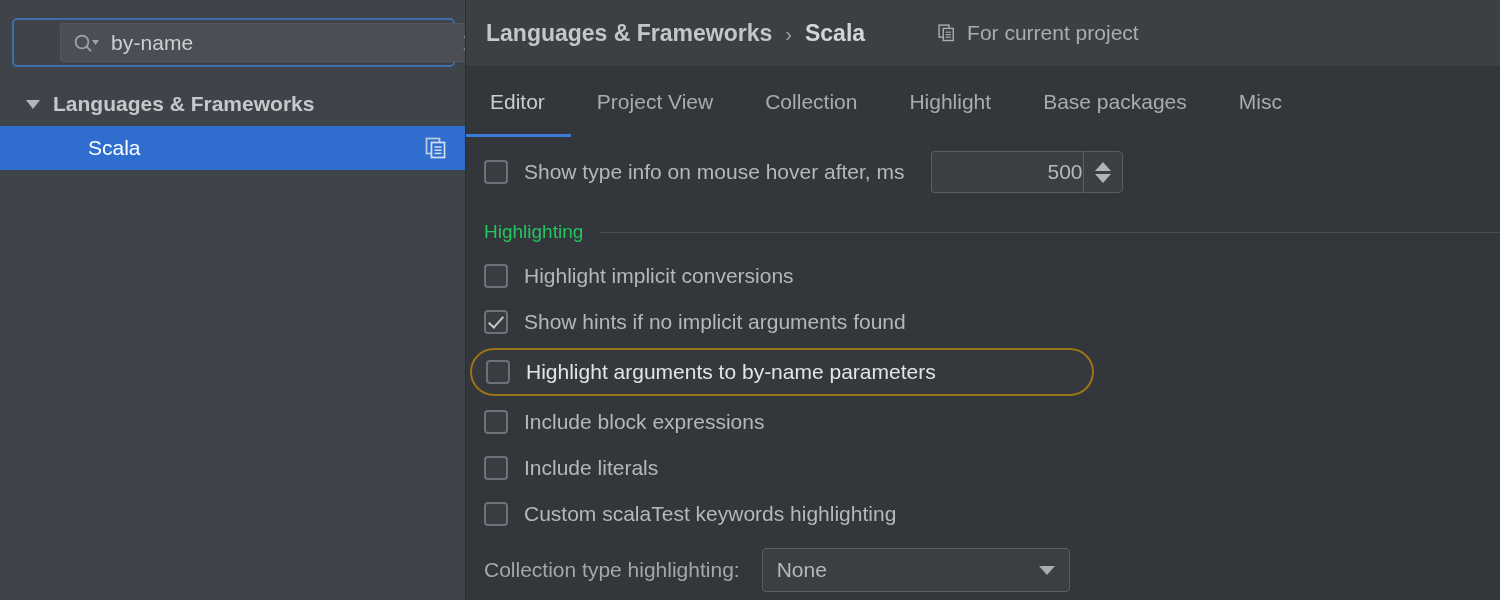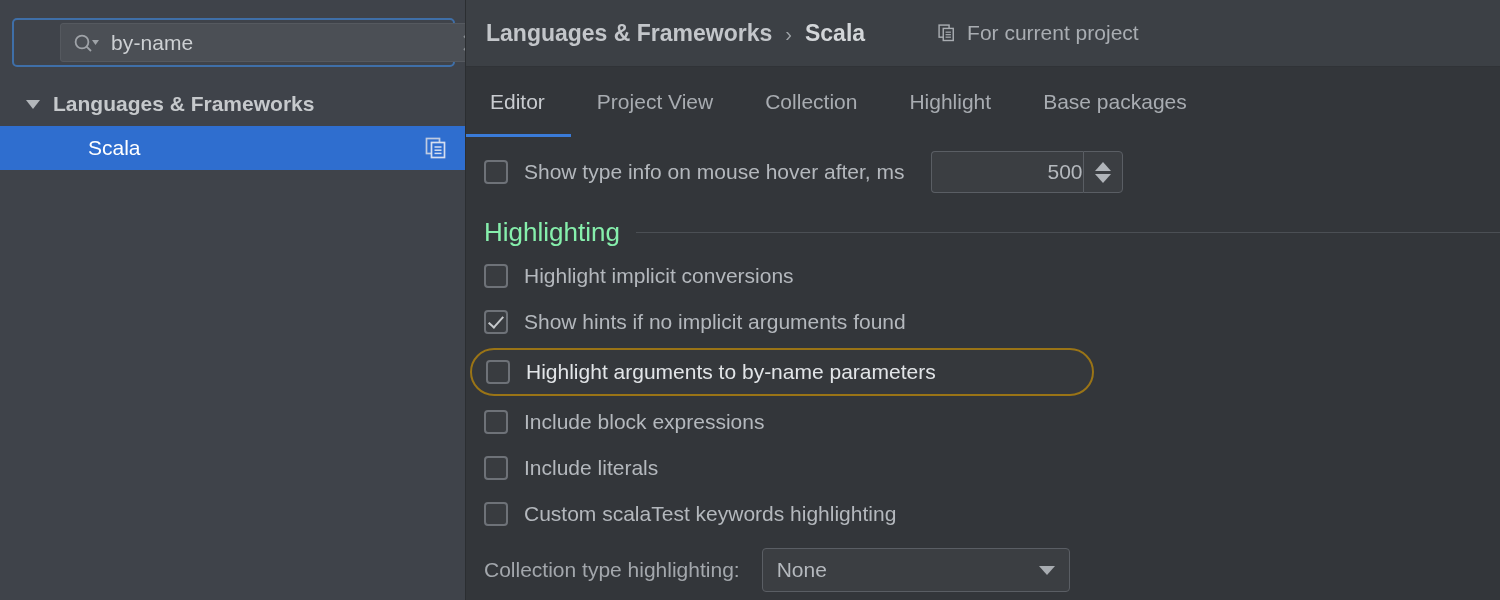--- a/index.html
+++ b/index.html
@@ -185,21 +185,21 @@
   }
   .spin-up, .spin-dn { width: 0; height: 0; border-left: 8px solid transparent; border-right: 8px solid transparent; }
   .spin-up { border-bottom: 9px solid #b0b4b9; margin-bottom: 3px; }
   .spin-dn { border-top: 9px solid #b0b4b9; }
 
   .section {
     display: flex; align-items: center;
     height: 42px;
     margin-top: 16px;
   }
-  .section-title { color: #86efac; font-size: 26px; white-space: nowrap; }
+  .section-title { color: #22c55e; font-size: 19px; white-space: nowrap; }
   .section-line { flex: 1 1 auto; height: 1px; background: #4b4f54; margin-left: 16px; margin-right: 0; }
 
   .combo-row { display: flex; align-items: center; height: 46px; }
   .combo-label { color: #a3a7ac; font-size: 21px; white-space: nowrap; }
   .combo {
     margin-left: 22px;
     width: 308px; height: 44px;
     background: #3b3e42;
     border: 1px solid #5a5e64;
     border-radius: 4px;
@@ -295,20 +295,23 @@
       </div>
       <div class="tab">
         <span>Collection</span>
       </div>
       <div class="tab">
         <span>Highlight</span>
       </div>
       <div class="tab">
         <span>Base packages</span>
       </div>
+      <div class="tab">
+        <span>Misc</span>
+      </div>
     </div>
 
     <div class="content">
 
       <div class="opt-row" style="margin-top:12px;">
         <span class="cb"></span>
         <span class="opt-label">Show type info on mouse hover after, ms</span>
         <span class="spinner-wrap">
           <span class="spin-field">500</span>
           <span class="spin-btns">

